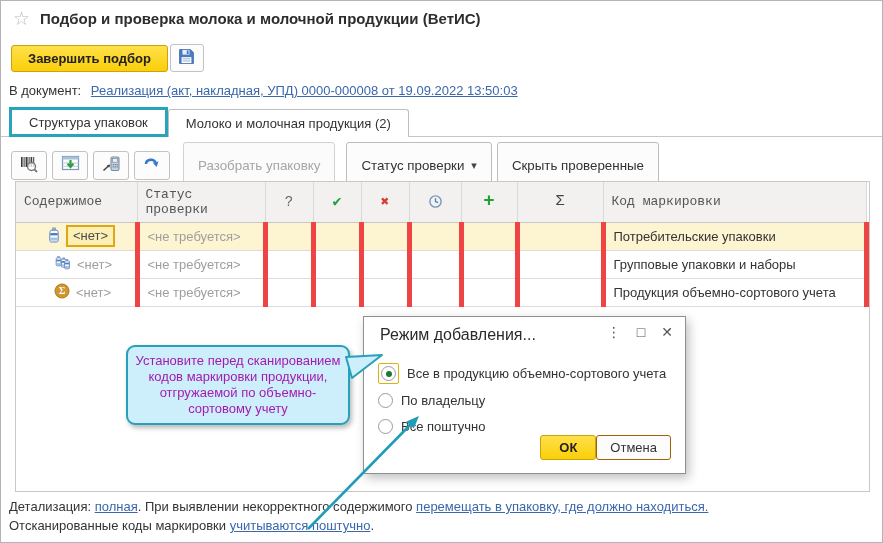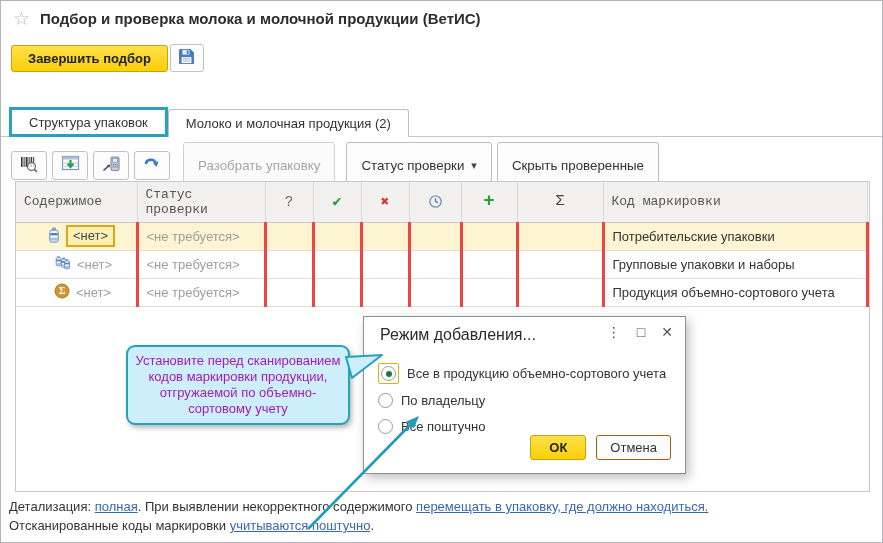--- a/index.html
+++ b/index.html
@@ -34,21 +34,21 @@
   .tb-btn{width:36px;height:29px;background:#fcfcfc;border:1px solid #c2c2c2;border-radius:3px;display:flex;align-items:center;justify-content:center;cursor:pointer;}
   .tb-txt{height:46px;background:#fcfcfc;border:1px solid #bdbdbd;border-radius:3px;padding:0 14px;display:flex;align-items:center;gap:7px;color:#333;cursor:pointer;}
   .tb-txt.disabled{color:#a6a6a6;background:#fbfbfb;border-color:#d2d2d2;cursor:default;margin-left:8px;margin-right:6px;}
   .caret{font-size:11px;color:#444;}
 
   
   .table-wrap{position:absolute;left:14px;top:180px;width:855px;height:311px;box-sizing:border-box;border:1px solid #c9c9c9;background:#fff;}
   table{border-collapse:collapse;table-layout:fixed;width:100%;font-size:13px;}
   th{background:#f3f1ef;border-right:1px solid #d8d8d8;border-bottom:1px solid #c9c9c9;font-weight:normal;color:#555;text-align:left;padding:0 8px;height:40px;box-sizing:border-box;font-family:Liberation Mono, monospace;}
   th.c, td.c{text-align:center;padding:0 2px;}
-  td{border-right:3px solid #ef4444;border-bottom:1px solid #dcdcdc;height:28px;box-sizing:border-box;padding:0 8px;color:#333;}
+  td{border-right:5px solid #ef4444;border-bottom:1px solid #dcdcdc;height:28px;box-sizing:border-box;padding:0 8px;color:#333;}
   tr.selected td{background:#fdf4d2;}
   .dimtext{color:#9e9e9e;}
   .cellflex{display:flex;align-items:center;gap:6px;}
   .indent1{width:18px;flex:none;}
   .indent2{width:24px;flex:none;}
   .focusbox{display:inline-block;border:2px solid #e1a616;background:#fcf0b4;padding:0 5px;line-height:18px;color:#4a4a4a;}
   .hdr-check{color:#21a038;font-size:15px;}
   .hdr-cross{color:#d53c2f;font-size:14px;}
   .hdr-plus{color:#21a038;font-size:19px;font-weight:bold;line-height:1;}
   .hdr-sum{font-size:15px;color:#444;}
@@ -64,21 +64,21 @@
 
   
   .dialog{position:absolute;left:362px;top:315px;width:323px;height:158px;box-sizing:border-box;background:#fff;border:1px solid #8f8f8f;box-shadow:3px 4px 10px rgba(0,0,0,.25);z-index:4;}
   .dlg-title{position:absolute;left:16px;top:9px;font-size:16px;color:#2b2b2b;}
   .dlg-controls{position:absolute;right:12px;top:8px;display:flex;gap:16px;align-items:center;color:#555;}
   .dlg-controls span{cursor:pointer;font-size:14px;line-height:1;}
   .opt{position:absolute;left:14px;display:flex;align-items:center;gap:8px;cursor:pointer;}
   .radio{box-sizing:border-box;width:15px;height:15px;border:1px solid #9a9a9a;border-radius:50%;background:#fff;position:relative;flex:none;}
   .radio.sel::after{content:"";position:absolute;left:3.5px;top:3.5px;width:6px;height:6px;border-radius:50%;background:#1a7a38;}
   .focus-ring{border:1px solid #d9b411;padding:2px;border-radius:2px;display:flex;flex:none;}
-  .dlg-buttons{position:absolute;right:14px;bottom:13px;display:flex;gap:10px;}
+  .dlg-buttons{position:absolute;right:14px;bottom:13px;display:flex;}
   .btn-ok{background:linear-gradient(#ffe04a,#fbcf09);border:1px solid #c7a30c;border-radius:3px;padding:4px 18px;font-weight:700;color:#222;}
   .btn-cancel{background:#fcfcfc;border:1px solid #a16207;border-radius:3px;padding:4px 13px;color:#333;}
 
   
   .footer{position:absolute;left:8px;top:496px;line-height:19px;color:#333;width:860px;}
 </style>
 </head>
 <body>
 
 <div class="window">
@@ -97,20 +97,24 @@
           <rect x="4.2" y="1.8" width="6.6" height="4.4" fill="#e9f0fa"></rect>
           <rect x="8.2" y="2.3" width="1.8" height="3.4" fill="#4a7cc2"></rect>
           <rect x="3.4" y="8.6" width="9.2" height="5.6" fill="#fff"></rect>
           <line x1="4.4" y1="10.2" x2="11.6" y2="10.2" stroke="#9fb4d4" stroke-width="1"></line>
           <line x1="4.4" y1="12.2" x2="11.6" y2="12.2" stroke="#9fb4d4" stroke-width="1"></line>
         </svg>
       </span>
     </button>
   </div>
 
+  <div class="docline">
+    <span class="lbl">В документ:</span>
+    <a>Реализация (акт, накладная, УПД) 0000-000008 от 19.09.2022 13:50:03</a>
+  </div>
 
   <div class="tabs">
     <div class="tab active">
       <span>Структура упаковок</span>
     </div>
     <div class="tab">
       <span>Молоко и молочная продукция (2)</span>
     </div>
   </div>
 

